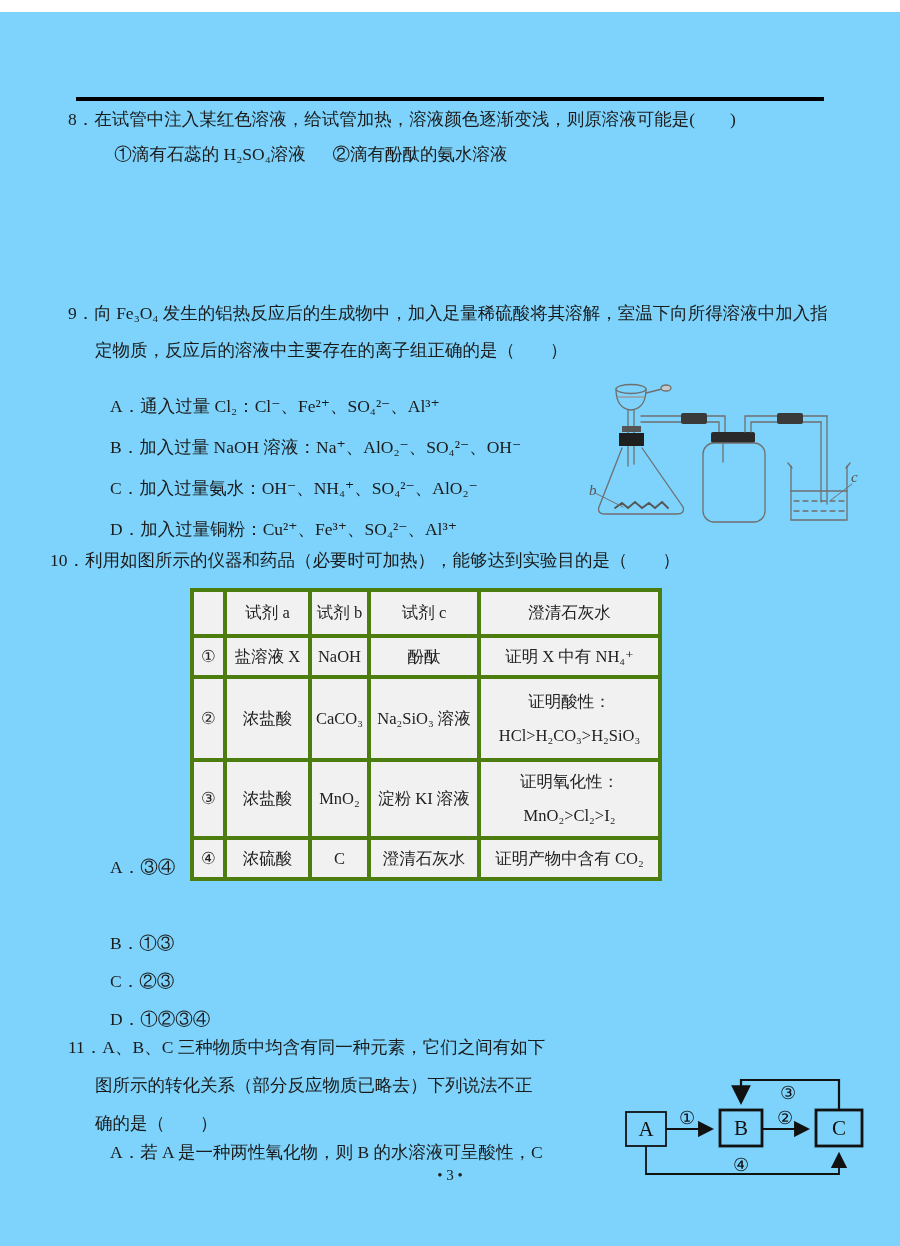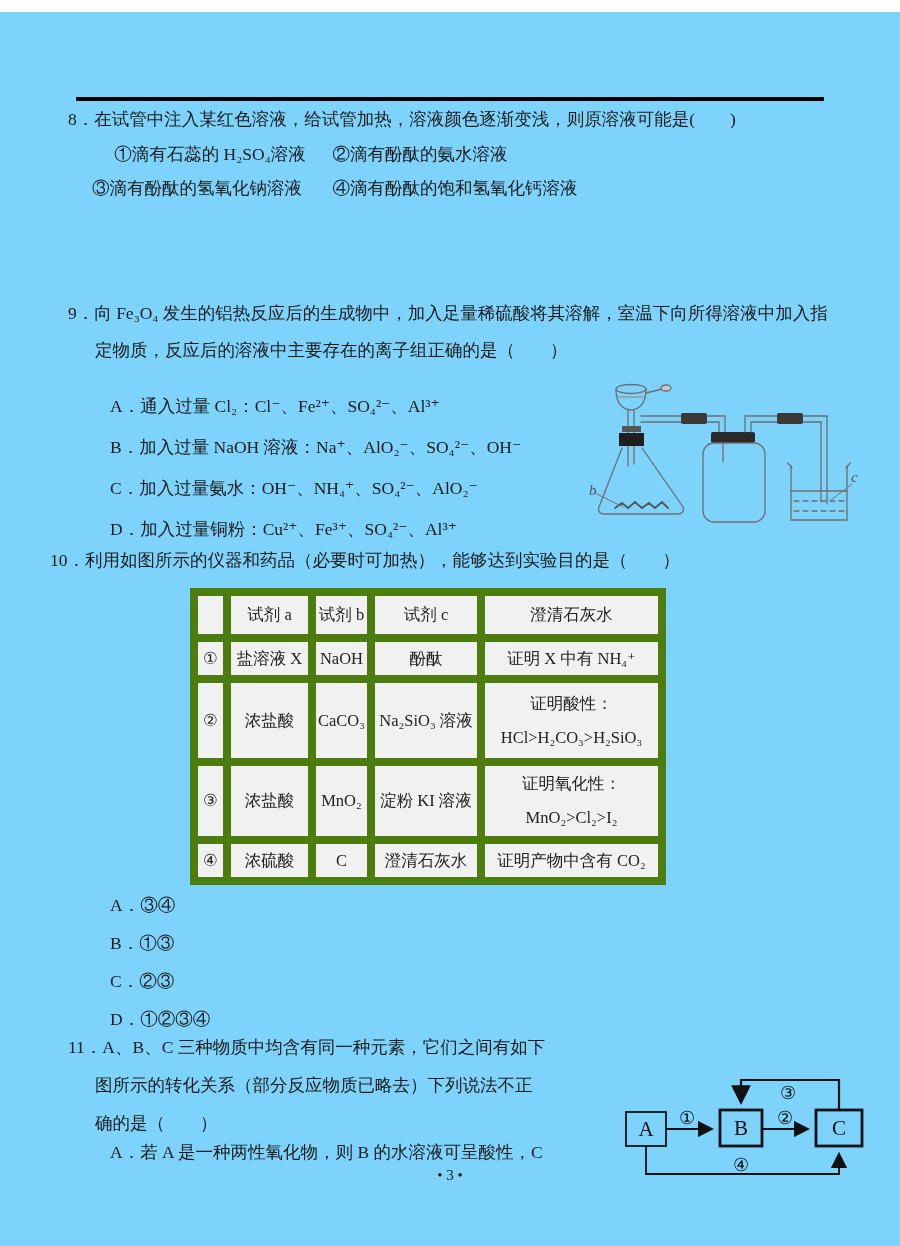--- a/index.html
+++ b/index.html
@@ -12,42 +12,38 @@
   .line{position:absolute;white-space:nowrap;font-size:17.5px;line-height:22px;}
   .pair .c1{display:inline-block;width:236px;}
   .choices{display:flex;}
   .choices-q8 span{margin-right:32px;}
   .qtable{
     position:absolute;left:190px;top:576px;width:468px;
     border-collapse:collapse;table-layout:fixed;background:#f1f1f1;
     border:2px solid #8d8d8d;
   }
   .qtable th,.qtable td{
-    border:8px solid #4d7c0f;text-align:center;vertical-align:middle;
+    border:4px solid #4d7c0f;text-align:center;vertical-align:middle;
     font-weight:normal;font-size:16.5px;padding:0 2px;color:#222;
   }
   .qtable .pline{line-height:34px;}
   .footer{position:absolute;left:0;top:1155px;width:900px;text-align:center;font-size:15px;color:#222;}
   svg text{font-family:"Liberation Serif","DejaVu Serif",serif;}
 </style>
 </head>
 <body>
 
 <div class="page">
 
   <div class="rule"></div>
 
   <div class="line" style="left:68px;top:96px;">8．在试管中注入某红色溶液，给试管加热，溶液颜色逐渐变浅，则原溶液可能是(　　)</div>
   <div class="line pair" style="left:92px;top:131px;text-align:center;">
     <span class="c1">①滴有石蕊的 H₂SO₄溶液</span>
     <span>②滴有酚酞的氨水溶液</span>
-  </div>
-  <div class="line pair" style="left:92px;top:165px;">
-    <span class="c1">③滴有酚酞的氢氧化钠溶液</span>
-    <span>④滴有酚酞的饱和氢氧化钙溶液</span>
   </div>
 
   <div class="line" style="left:68px;top:290px;">9．向 Fe₃O₄ 发生的铝热反应后的生成物中，加入足量稀硫酸将其溶解，室温下向所得溶液中加入指</div>
   <div class="line" style="left:110px;top:383px;">A．通入过量 Cl₂：Cl⁻、Fe²⁺、SO₄²⁻、Al³⁺</div>
   <div class="line" style="left:95px;top:327px;">定物质，反应后的溶液中主要存在的离子组正确的是（　　）</div>
   <div class="line" style="left:110px;top:424px;">B．加入过量 NaOH 溶液：Na⁺、AlO₂⁻、SO₄²⁻、OH⁻</div>
   <div class="line" style="left:110px;top:465px;">C．加入过量氨水：OH⁻、NH₄⁺、SO₄²⁻、AlO₂⁻</div>
   <div class="line" style="left:110px;top:506px;">D．加入过量铜粉：Cu²⁺、Fe³⁺、SO₄²⁻、Al³⁺</div>
 
   <svg viewBox="0 0 285 160" style="position:absolute;left:585px;top:366px;width:285px;height:160px;">
@@ -142,21 +138,21 @@
     <tr style="height:41px">
       <td>④</td>
       <td>浓硫酸</td>
       <td>C</td>
       <td>澄清石灰水</td>
       <td>证明产物中含有 CO₂</td>
     </tr>
   </tbody>
     </table>
 
-  <div class="line" style="left:110px;top:882px;">A．③④</div>
+  <div class="line" style="left:110px;top:844px;">A．③④</div>
   <div class="line" style="left:110px;top:920px;">B．①③</div>
   <div class="line" style="left:110px;top:958px;">C．②③</div>
   <div class="line" style="left:110px;top:996px;">D．①②③④</div>
 
   <div class="line" style="left:68px;top:1024px;">11．A、B、C 三种物质中均含有同一种元素，它们之间有如下</div>
   <div class="line" style="left:95px;top:1062px;">图所示的转化关系（部分反应物质已略去）下列说法不正</div>
   <div class="line" style="left:95px;top:1100px;">确的是（　　）</div>
   <div class="line" style="left:110px;top:1129px;">A．若 A 是一种两性氧化物，则 B 的水溶液可呈酸性，C</div>
 
   <svg viewBox="0 0 292 150" style="position:absolute;left:598px;top:1040px;width:292px;height:150px;">

